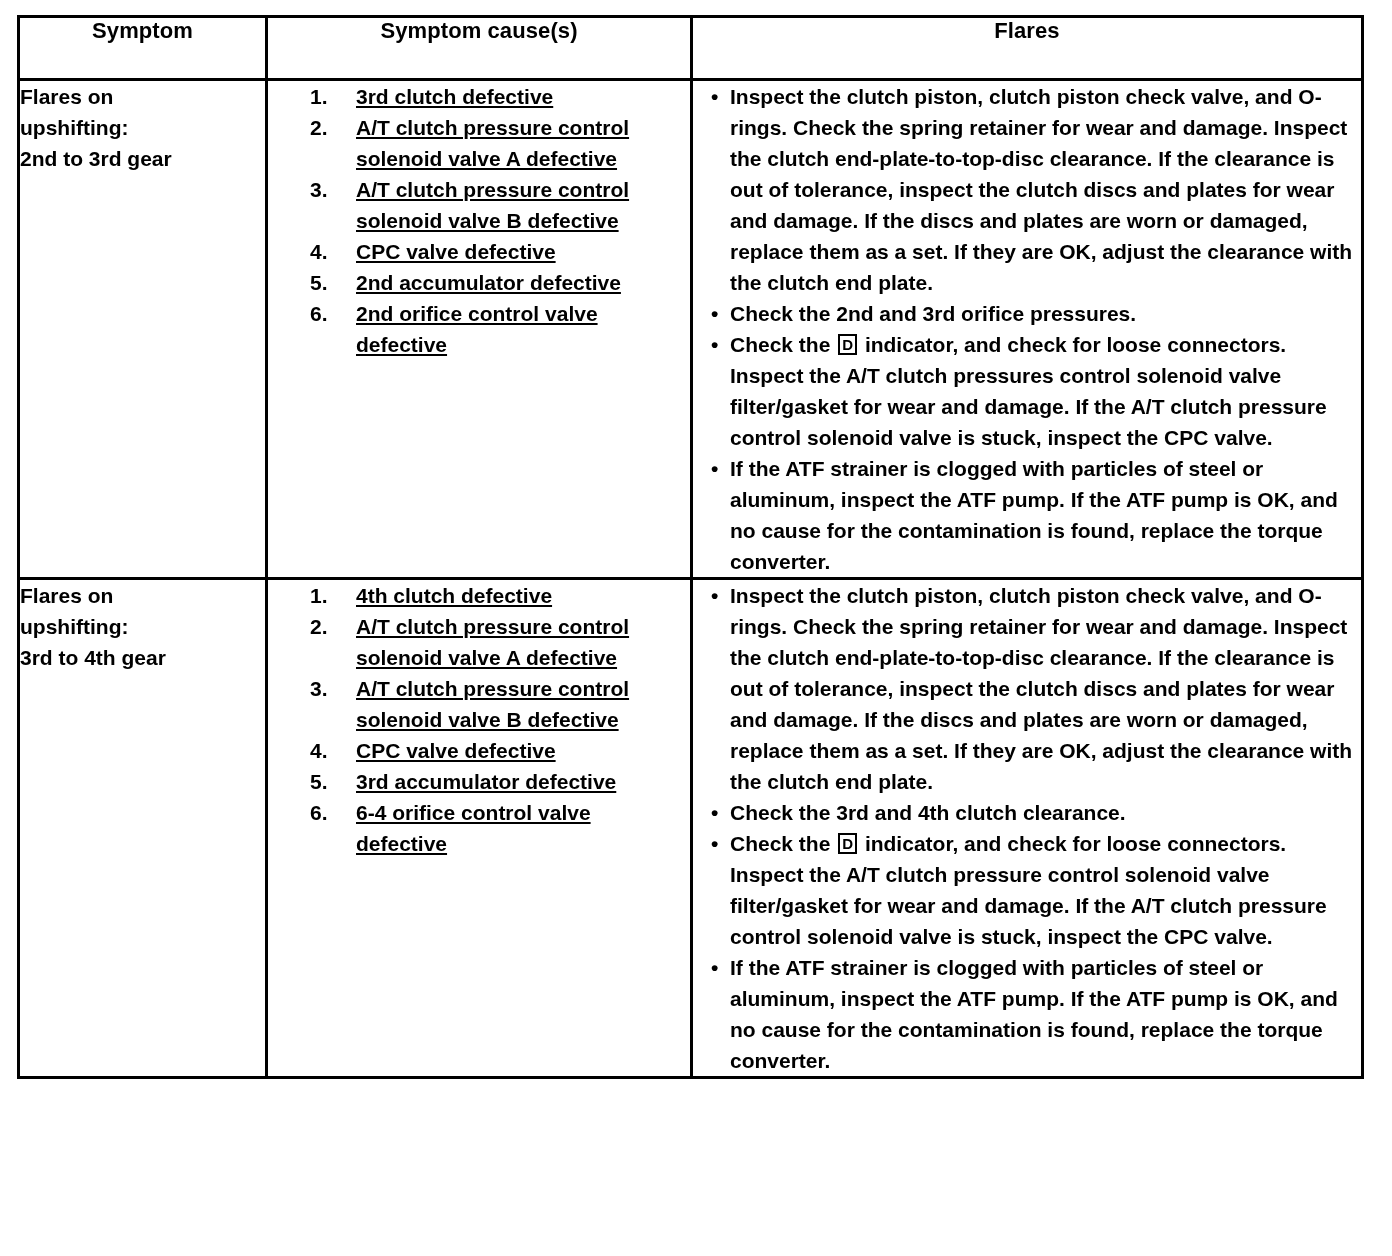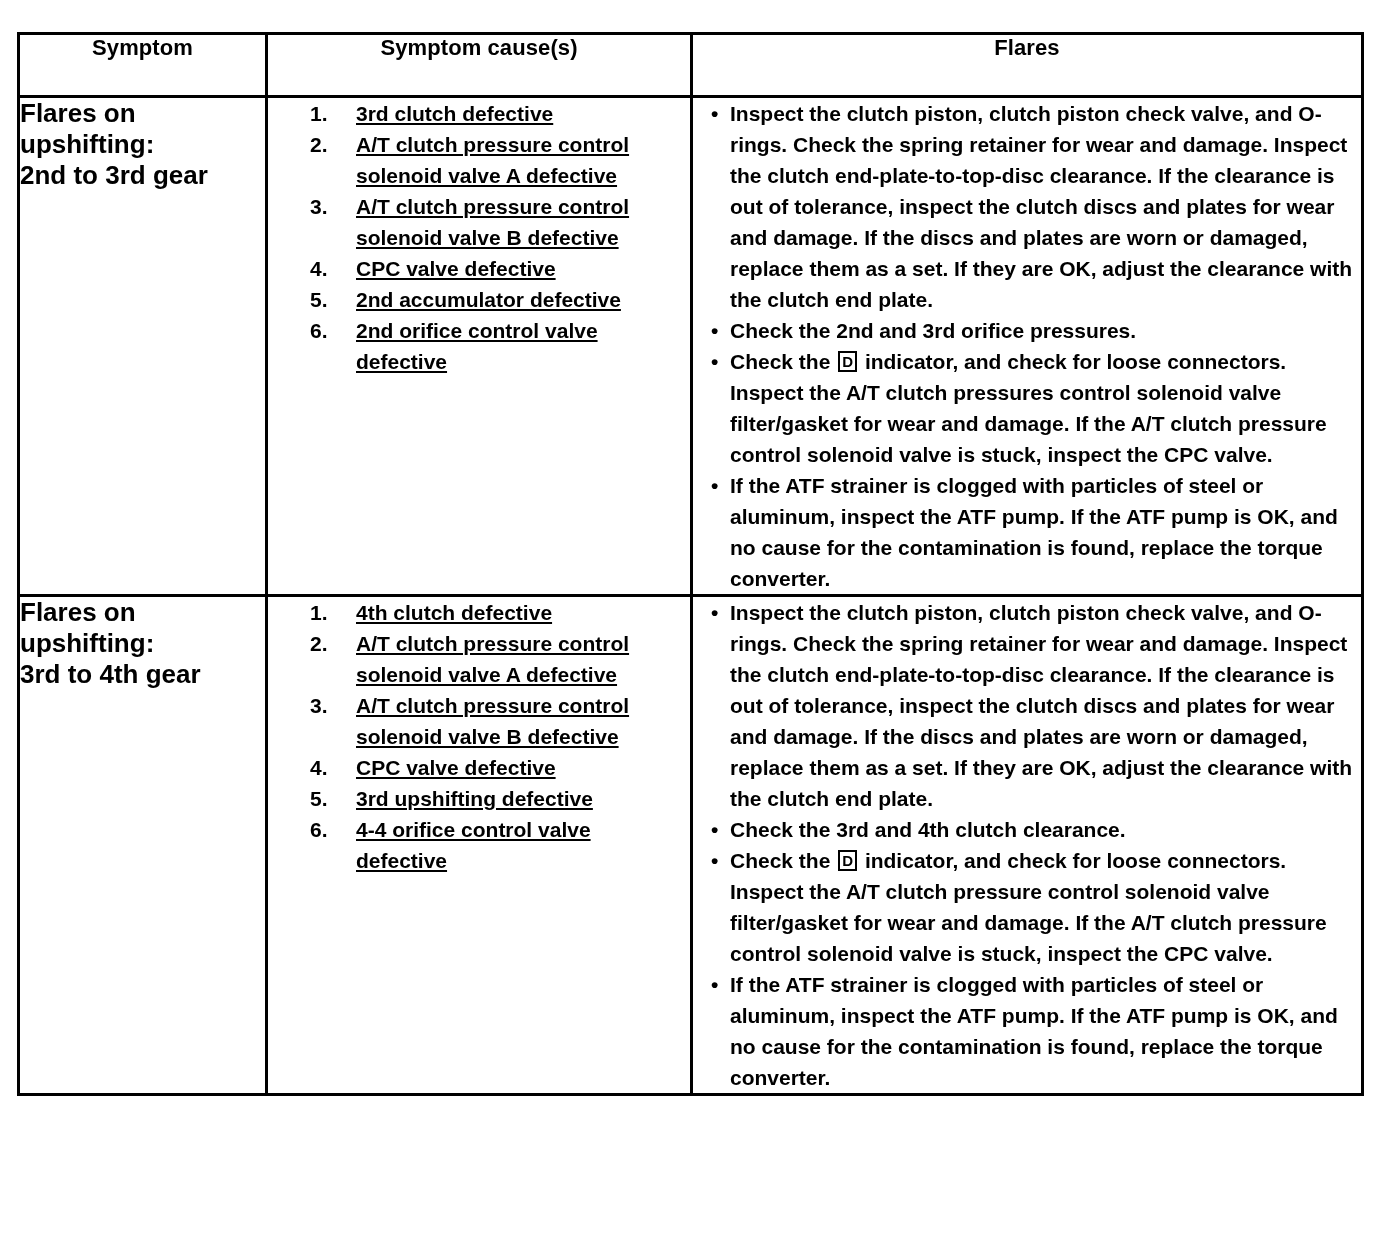--- a/index.html
+++ b/index.html
@@ -18,21 +18,21 @@
   .page {
     position: relative;
     width: 1392px;
     height: 1256px;
     overflow: hidden;
   }
 
   table.troubleshoot {
     position: absolute;
     left: 17px;
-    top: 32px;
+    top: 15px;
     width: 1344px;
     border-collapse: collapse;
     table-layout: fixed;
     border-radius: 25px;
   }
 
   table.troubleshoot > thead > tr > th,
   table.troubleshoot > tbody > tr > td {
     border: 3px solid #000000;
     vertical-align: top;
@@ -49,21 +49,21 @@
     text-align: center;
     vertical-align: middle;
     font-size: 22px;
     font-weight: bold;
     letter-spacing: 0.1px;
   }
 
   
   .sym-cell { padding: 16px 10px 20px 17px; }
   .sym-line {
-    font-size: 26px;
+    font-size: 21px;
     font-weight: bold;
     line-height: 31px;
     white-space: pre;
   }
 
   
   .cause-cell { padding: 16px 6px 20px 0; }
   .cause-list {
     list-style: none;
     margin: 0;
@@ -224,25 +224,25 @@
             <li class="cause-item">
               <span class="cause-num">3.</span>
               <span class="cause-text">A/T clutch pressure control solenoid valve B defective</span>
             </li>
             <li class="cause-item">
               <span class="cause-num">4.</span>
               <span class="cause-text">CPC valve defective</span>
             </li>
             <li class="cause-item">
               <span class="cause-num">5.</span>
-              <span class="cause-text">3rd upshifting defective</span>
+              <span class="cause-text">3rd accumulator defective</span>
             </li>
             <li class="cause-item">
               <span class="cause-num">6.</span>
-              <span class="cause-text">4-4 orifice control valve defective</span>
+              <span class="cause-text">6-4 orifice control valve defective</span>
             </li>
           </ol>
         </td>
         <td class="notes-cell">
           <ul class="notes-list">
             <li class="note-item">
               <span class="note-bullet">•</span>
               <span class="note-text">Inspect the clutch piston, clutch piston check valve, and O-rings. Check the spring retainer for wear and damage. Inspect the clutch end-plate-to-top-disc clearance. If the clearance is out of tolerance, inspect the clutch discs and plates for wear and damage. If the discs and plates are worn or damaged, replace them as a set. If they are OK, adjust the clearance with the clutch end plate.</span>
             </li>
             <li class="note-item">

